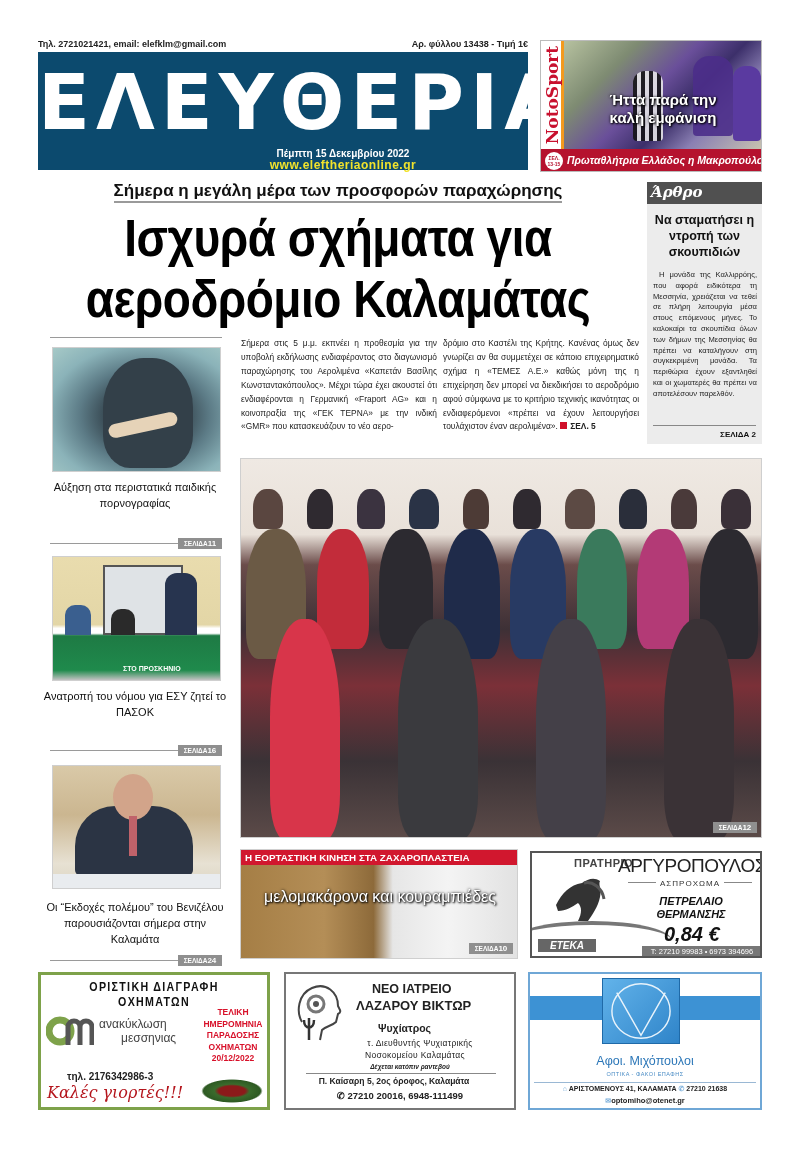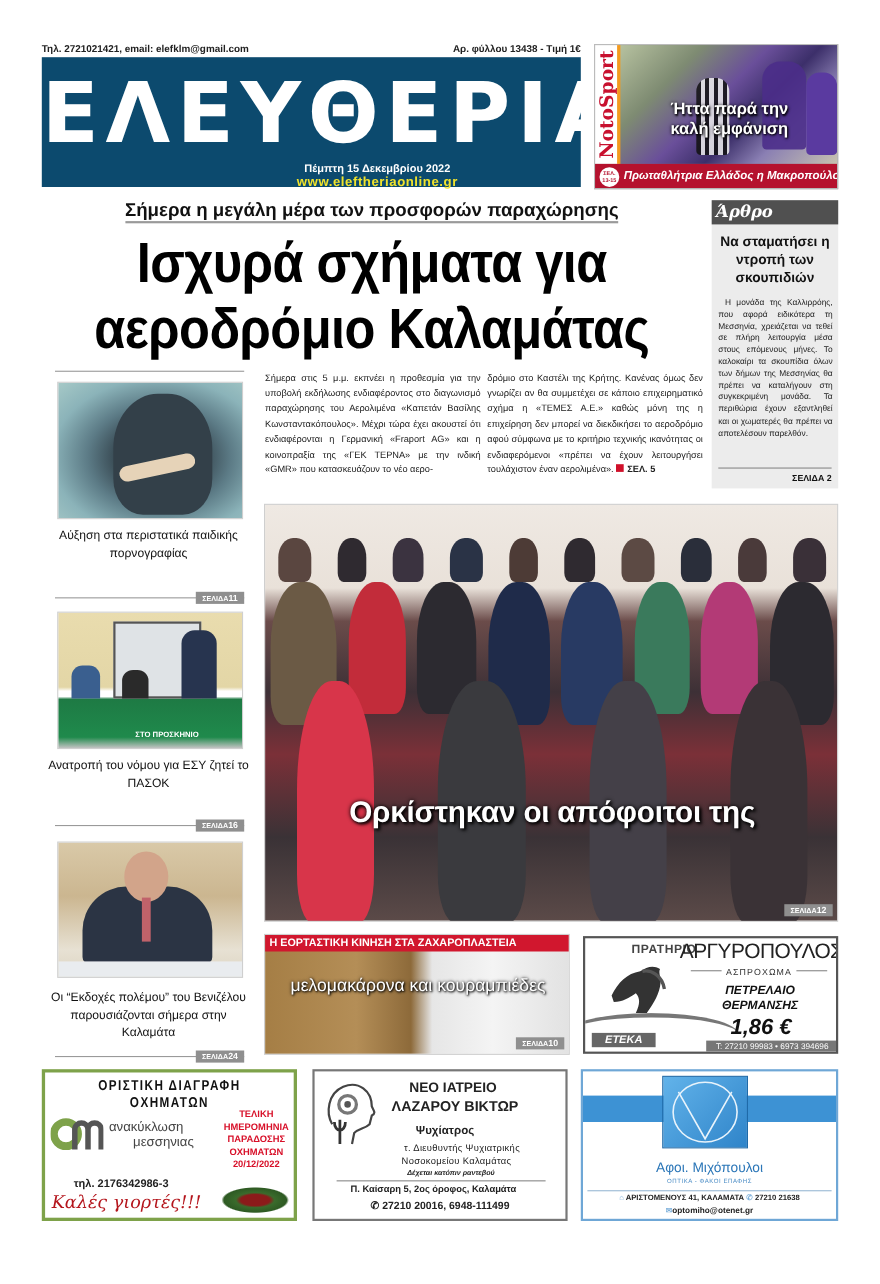--- a/index.html
+++ b/index.html
@@ -248,21 +248,20 @@
       <span style="width:52px;height:120px;background:#b33a76"></span>
       <span style="width:58px;height:130px;background:#2c2a30"></span>
   </div>
   <div class="crowd-row" style="top:160px;">
     <span style="width:70px;height:220px;background:#d8354a"></span>
       <span style="width:80px;height:220px;background:#3a3a3e"></span>
       <span style="width:70px;height:220px;background:#444048"></span>
       <span style="width:70px;height:220px;background:#3a3236"></span>
   </div>
   <div class="main-photo-title">
-    <div>Ορκίστηκαν οι απόφοιτοι της</div>
   </div>
   <div class="page-tag main-photo-tag"><span>ΣΕΛΙΔΑ</span><b>12</b></div>
 </div>
 
 <div class="abs pastry">
   <div class="pastry-bar">Η ΕΟΡΤΑΣΤΙΚΗ ΚΙΝΗΣΗ ΣΤΑ ΖΑΧΑΡΟΠΛΑΣΤΕΙΑ</div>
   <div class="pastry-title">
     <div>μελομακάρονα και κουραμπιέδες</div>
   </div>
   <div class="page-tag pastry-tag"><span>ΣΕΛΙΔΑ</span><b>10</b></div>
@@ -274,21 +273,21 @@
   <div class="argy-sub">ΑΣΠΡΟΧΩΜΑ</div>
   <svg class="argy-horse" viewBox="0 0 60 50">
     <path d="M8 30 C14 18 22 10 34 8 C40 4 46 2 52 6 C50 10 54 14 52 22 C50 32 44 40 40 46 L30 46 C34 38 34 32 30 28 C24 32 18 36 10 36 Z" fill="#333"></path>
     <path d="M36 8 C44 6 54 12 56 24" stroke="#555" stroke-width="3" fill="none"></path>
   </svg>
   <div class="argy-swoosh"></div>
   <div class="argy-oil1">
     <div>ΠΕΤΡΕΛΑΙΟ</div>
     <div>ΘΕΡΜΑΝΣΗΣ</div>
   </div>
-  <div class="argy-price">1,86 €</div>
+  <div class="argy-price">0,84 €</div>
   <div class="argy-eteka">ΕΤΕΚΑ</div>
   <div class="argy-tel">Τ: 27210 99983 • 6973 394696</div>
 </div>
 
 <div class="abs ad-box ad-recycle">
   <div class="rec-title">ΟΡΙΣΤΙΚΗ ΔΙΑΓΡΑΦΗ ΟΧΗΜΑΤΩΝ</div>
   <svg class="rec-logo" viewBox="0 0 48 40">
     <circle cx="14" cy="20" r="11" fill="none" stroke="#7ea24a" stroke-width="7"></circle>
     <path d="M22 34 V16 C22 8 34 8 34 16 V34 M34 16 C34 8 46 8 46 16 V34" fill="none" stroke="#555" stroke-width="5"></path>
   </svg>

